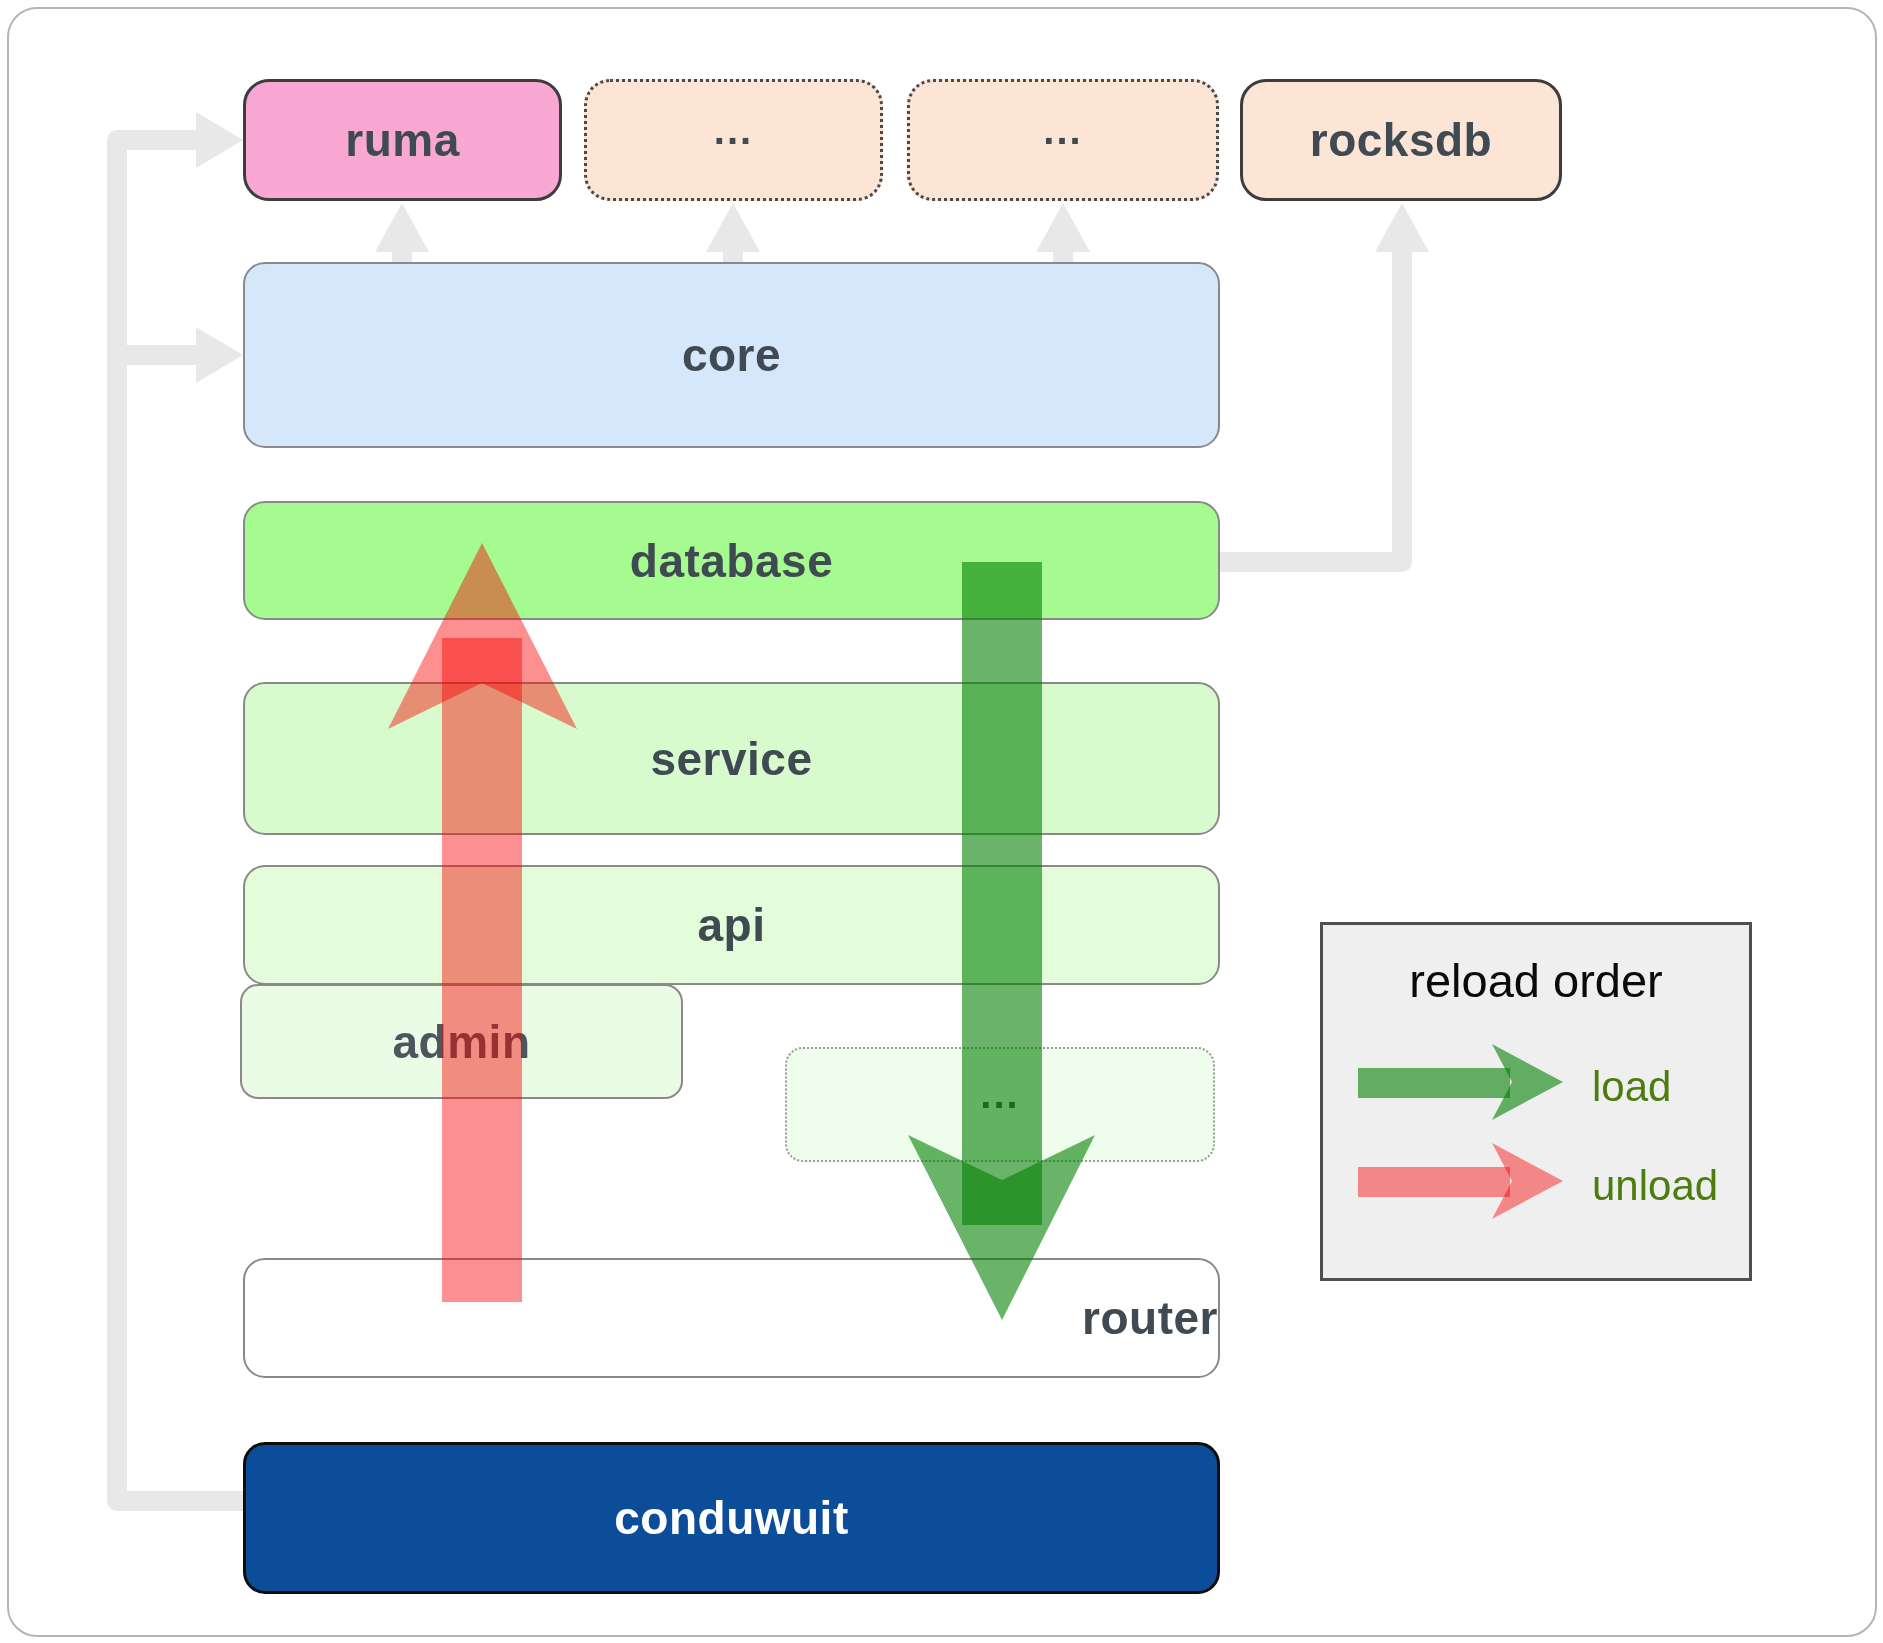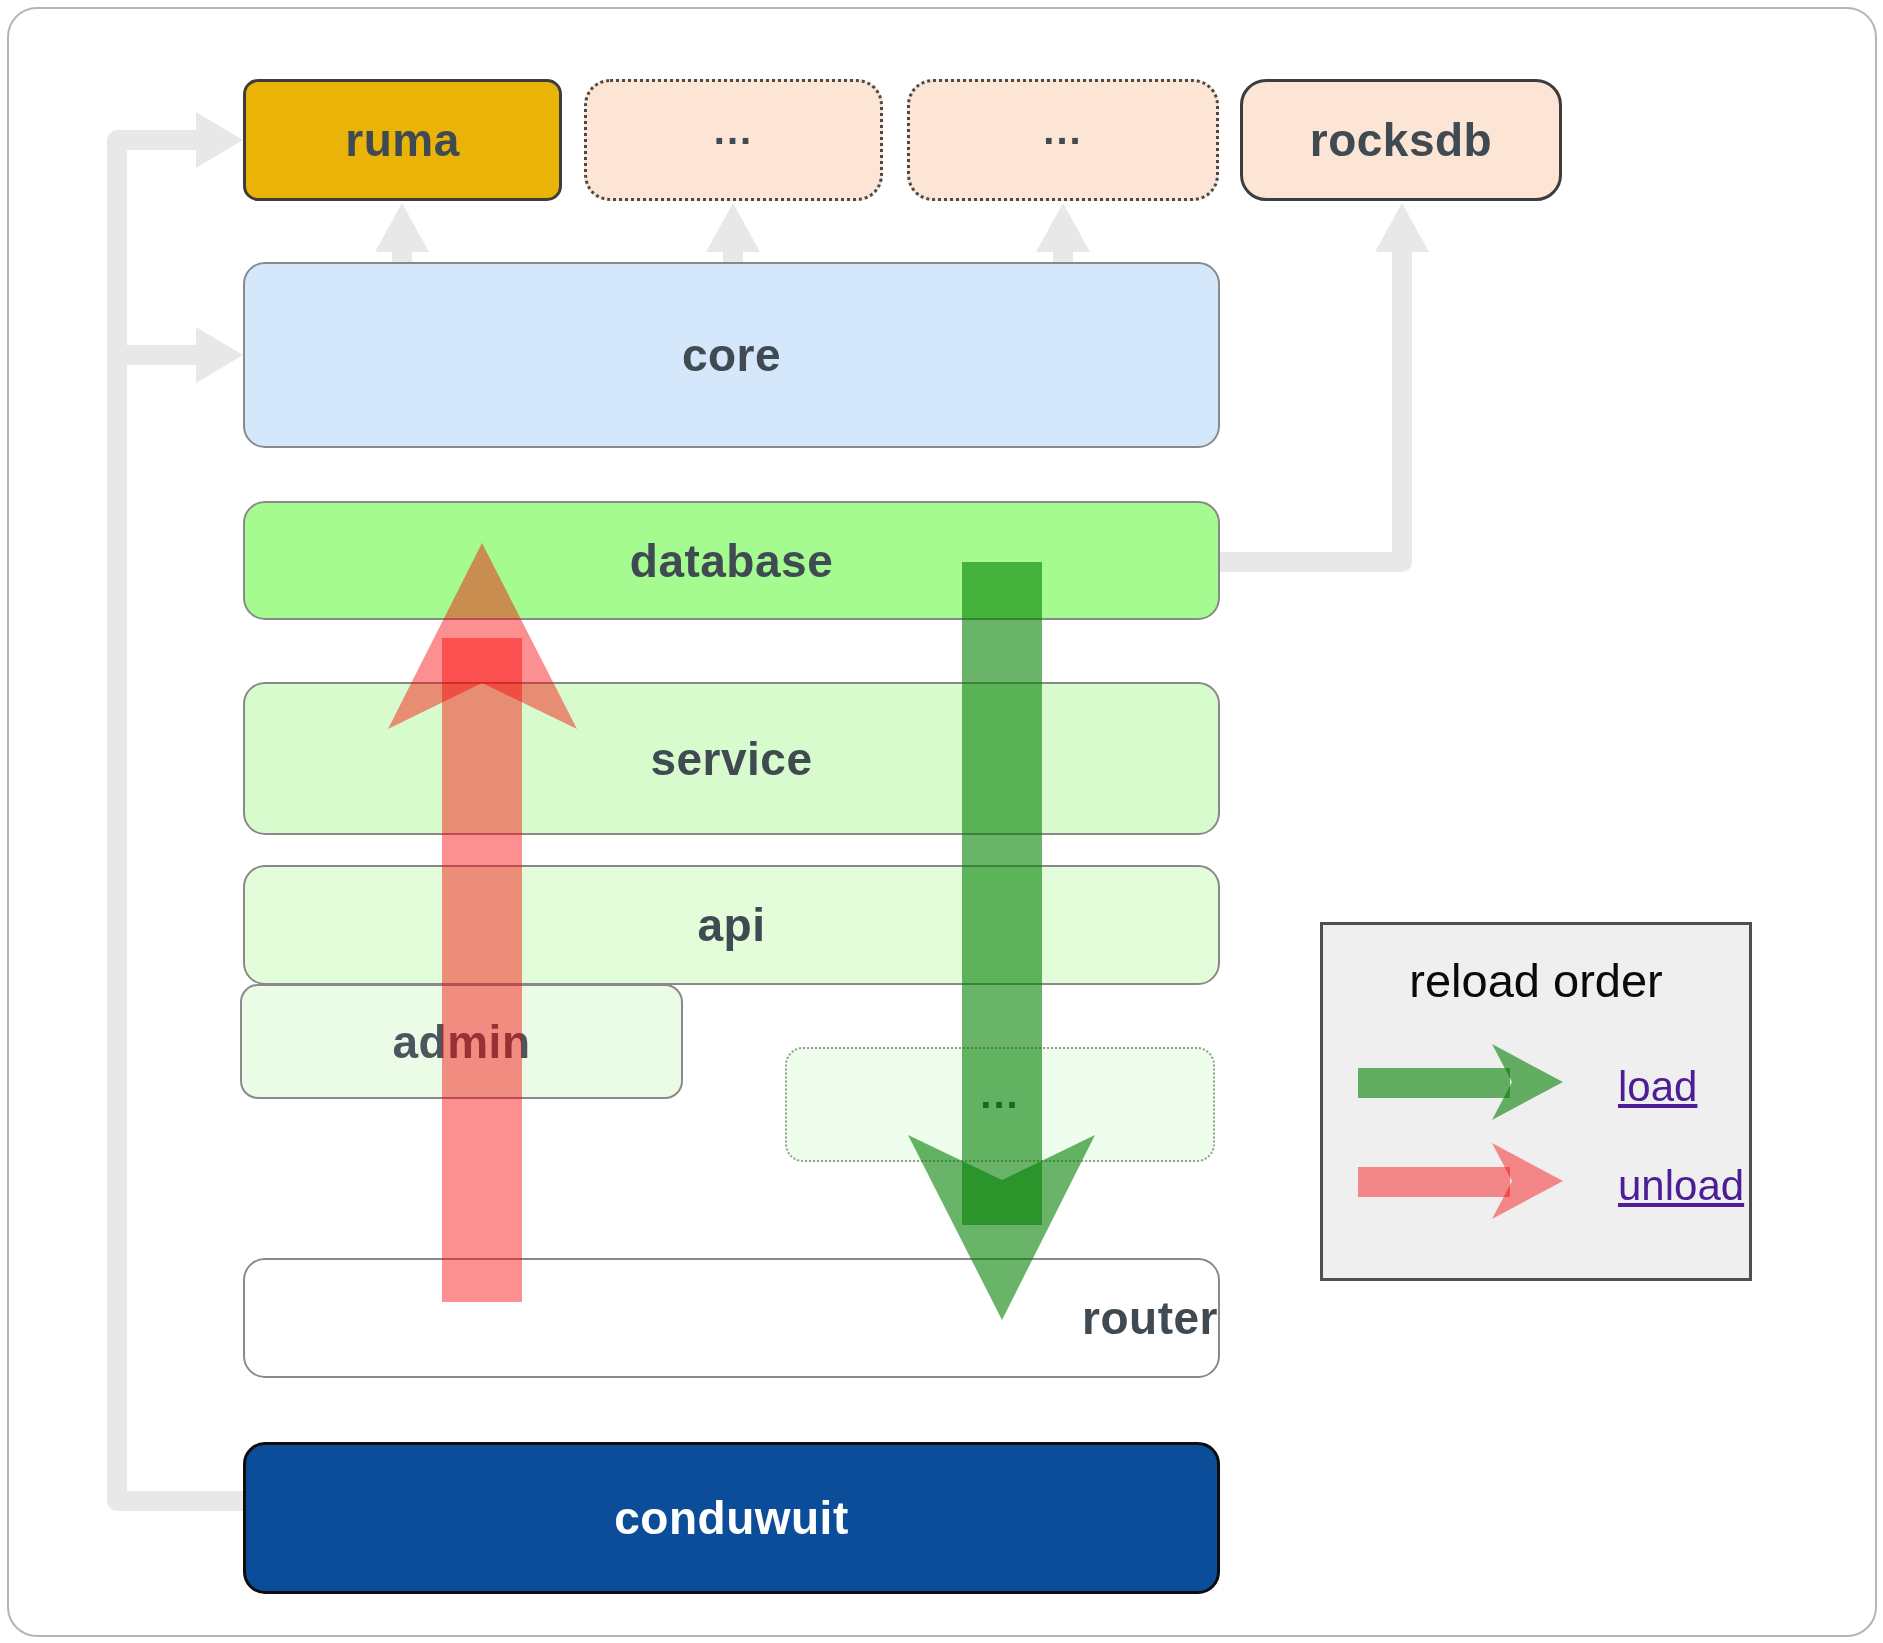--- a/index.html
+++ b/index.html
@@ -46,21 +46,21 @@
   }
   #legend{
     position:absolute;left:1320px;top:922px;width:432px;height:359px;
     border:3px solid #4f4f4f;background:#efefef;box-sizing:border-box;z-index:2;
   }
   #legend-title{
     position:absolute;left:0;top:28px;width:100%;text-align:center;
     color:#0a0a0a;font-size:47px;font-weight:400;
   }
   .legend-label{
-    position:absolute;left:295px;color:#4c1d95;font-size:42px;font-weight:400;text-decoration:underline;
+    position:absolute;left:269px;color:#4d7c0f;font-size:42px;font-weight:400;
   }
   #legend-load-label{top:138px;}
   #legend-unload-label{top:237px;}
 </style>
 </head>
 <body>
 
 <div id="canvas">
   <div class="outer-frame"></div>
 
@@ -78,21 +78,21 @@
       <rect x="723" y="245" width="20" height="22" fill="#e8e8e8"></rect>
       <polygon points="706,252 760,252 733,203" fill="#e8e8e8"></polygon>
       <rect x="1053" y="245" width="20" height="22" fill="#e8e8e8"></rect>
       <polygon points="1036,252 1090,252 1063,203" fill="#e8e8e8"></polygon>
     </g>
 
     <path d="M1220,562 L1402,562 L1402,250" fill="none" stroke-width="20" stroke-linejoin="round" stroke="#e8e8e8"></path>
     <polygon points="1375,252 1429,252 1402,203" fill="#e8e8e8"></polygon>
   </svg>
 
-  <div class="box top" id="box-ruma" style="background: #eab308; border-radius: 15px;">
+  <div class="box top" id="box-ruma" style="background: #f9a8d4;">
     <span>ruma</span>
   </div>
   <div class="box top dotted" id="box-dots-top-1" style="background: rgb(252, 229, 213);">
     <span class="dots">...</span>
   </div>
   <div class="box top dotted" id="box-dots-top-2" style="background: rgb(252, 229, 213);">
     <span class="dots">...</span>
   </div>
   <div class="box top" id="box-rocksdb" style="background: rgb(252, 229, 213);">
     <span>rocksdb</span>

